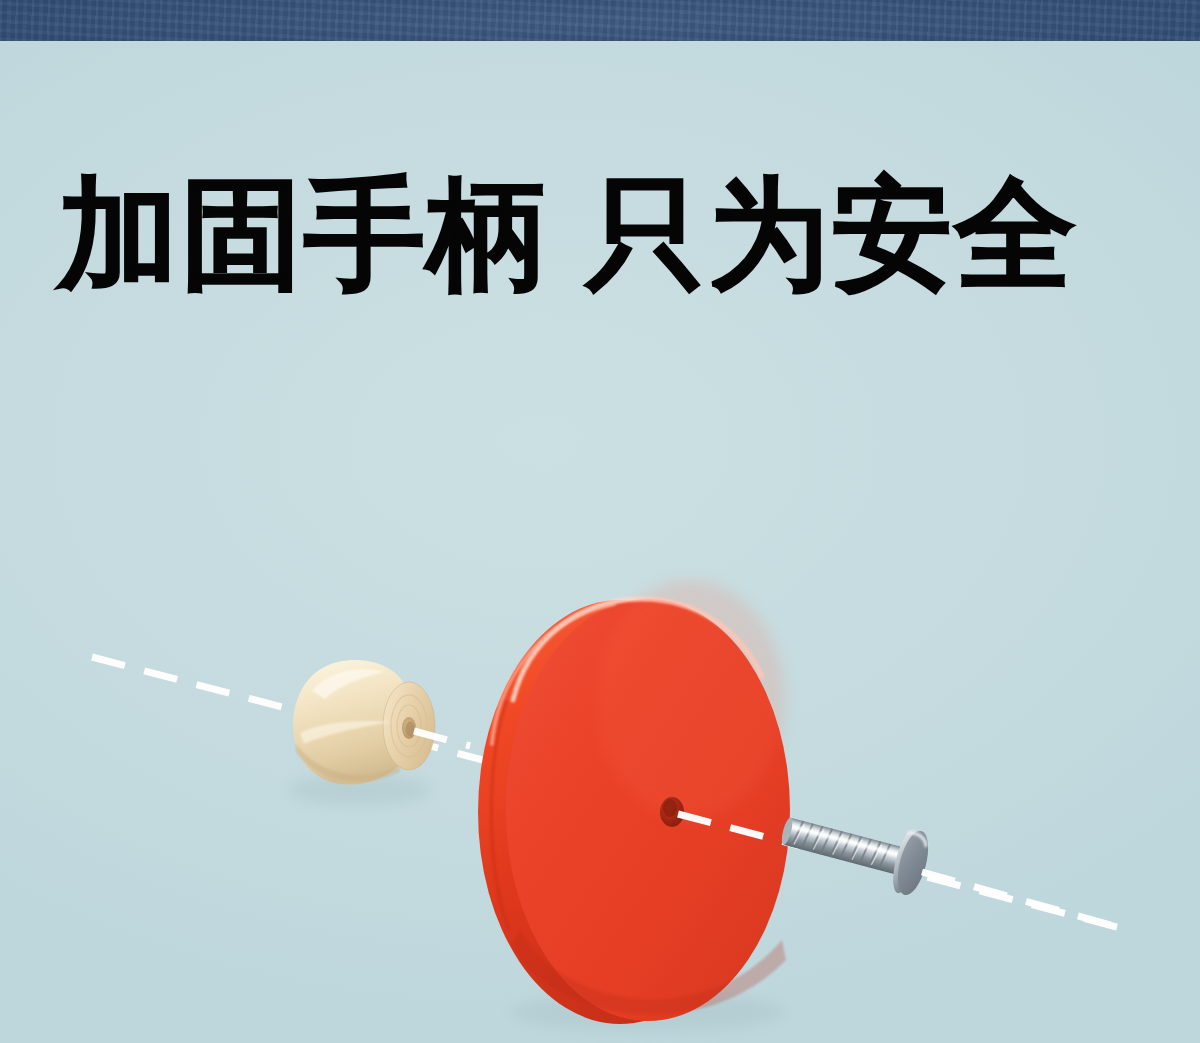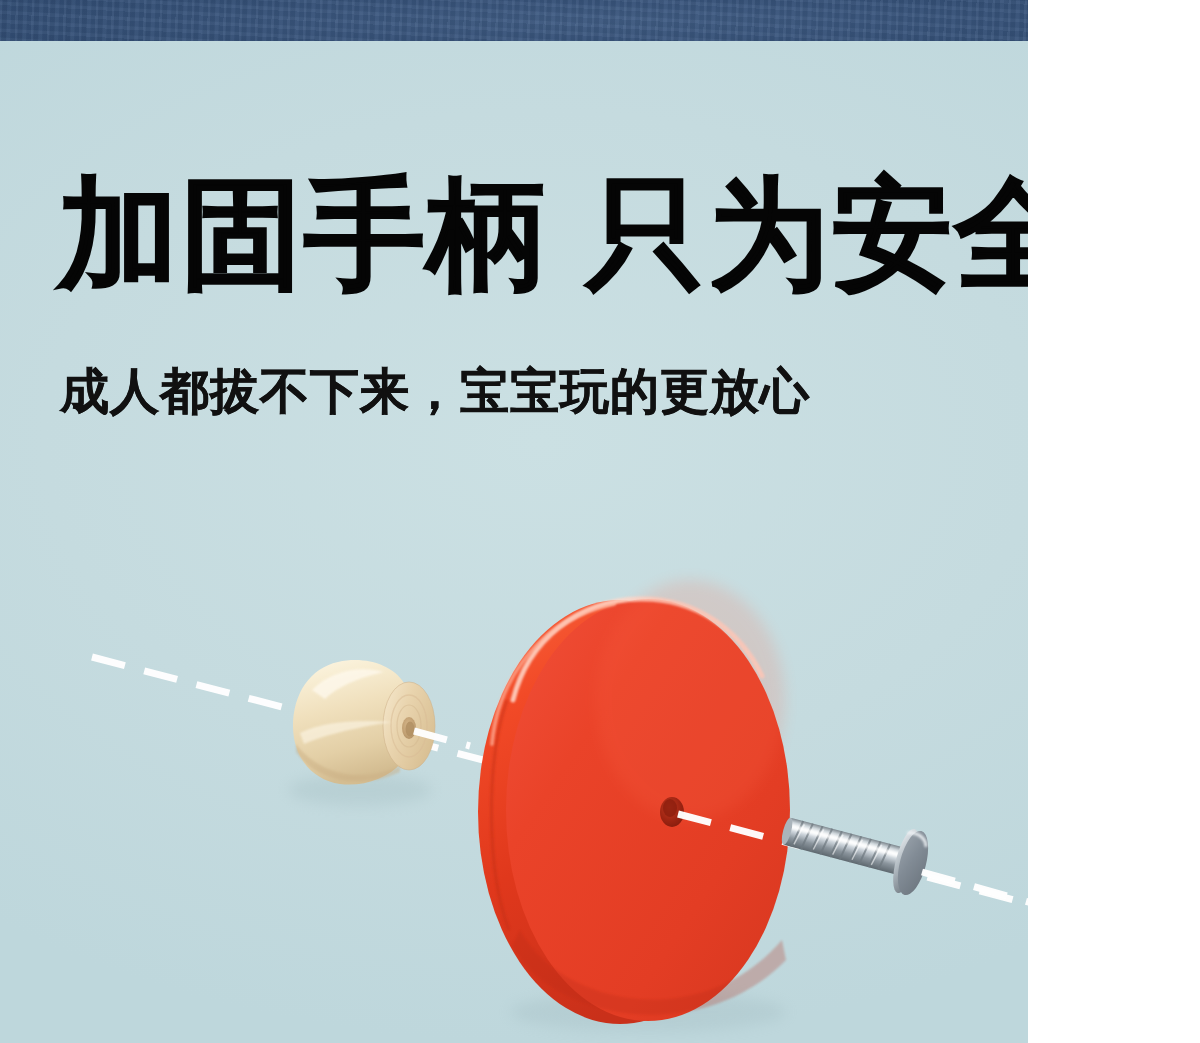--- a/index.html
+++ b/index.html
@@ -2,21 +2,21 @@
 <html><head>
 <meta charset="utf-8">
 <style>
   * { margin:0; padding:0; box-sizing:border-box; }
   html, body {
     width:1200px; height:1043px;
     font-family:"Liberation Sans","DejaVu Sans",sans-serif;
   }
   #page {
     position:relative;
-    width:1028px; height:1043px;
+    width:1200px; height:1043px;
     overflow:hidden;
     background:#c6dce0;
   }
 
   
   .top-band {
     position:absolute; left:0; top:0;
     width:1200px; height:41px;
     background:#36547e;
     background-image:
@@ -82,21 +82,20 @@
 <div id="page">
 
   <div class="top-band"></div>
 
   <div class="bg-panel"></div>
 
   <div class="text-block">
     <div class="headline">加固手柄 只为安全</div>
 
     <div class="subtitle">
-      <span class="line">成人都拔不下来，宝宝玩的更放心</span>
     </div>
   </div>
 
   <div class="stage">
     <svg viewBox="0 0 1200 1043" xmlns="http://www.w3.org/2000/svg">
       <defs>
 
         <linearGradient id="discFace" x1="0" y1="0" x2="1" y2="1">
           <stop offset="0%" stop-color="#f1503a"></stop>
           <stop offset="30%" stop-color="#ea4329"></stop>

